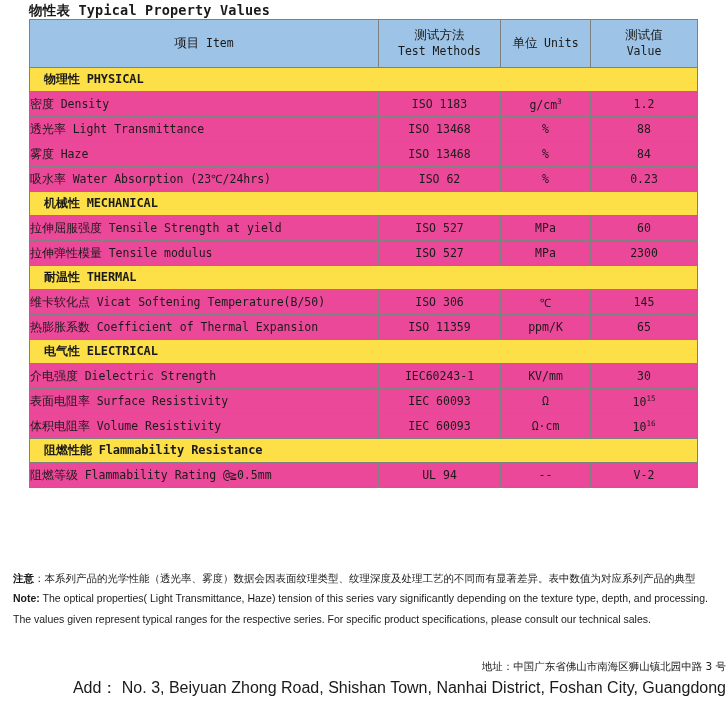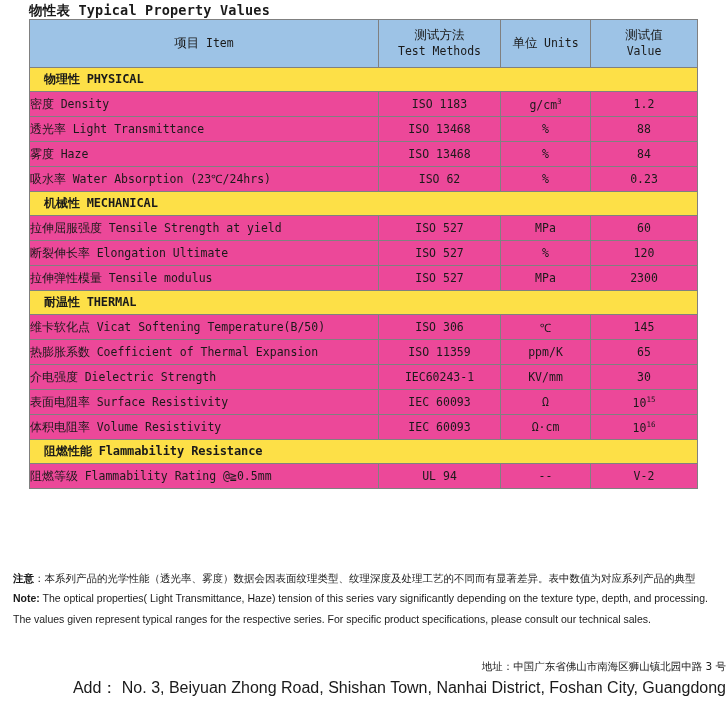--- a/index.html
+++ b/index.html
@@ -225,45 +225,42 @@
           <tr class="section">
             <td colspan="4"><span class="cn">机械性</span> <span class="en">MECHANICAL</span></td>
           </tr>
           <tr class="data">
             <td class="item"><span class="cn">拉伸屈服强度</span> <span class="en">Tensile Strength at yield</span></td>
             <td class="meth">ISO 527</td>
             <td class="unit"><span>MPa</span></td>
             <td class="val"><span>60</span></td>
           </tr>
           <tr class="data">
-            <td class="item"><span class="cn">断裂伸长率</span> <span class="en">Elongation Ultimate</span></td>
-            <td class="meth">ISO 527</td>
-            <td class="unit"><span>%</span></td>
-            <td class="val"><span>120</span></td>
-          </tr>
-          <tr class="data">
             <td class="item"><span class="cn">拉伸弹性模量</span> <span class="en">Tensile modulus</span></td>
             <td class="meth">ISO 527</td>
             <td class="unit"><span>MPa</span></td>
             <td class="val"><span>2300</span></td>
           </tr>
           <tr class="section">
             <td colspan="4"><span class="cn">耐温性</span> <span class="en">THERMAL</span></td>
           </tr>
           <tr class="data">
             <td class="item"><span class="cn">维卡软化点</span> <span class="en">Vicat Softening Temperature(B/50)</span></td>
             <td class="meth">ISO 306</td>
             <td class="unit"><span>℃</span></td>
             <td class="val"><span>145</span></td>
           </tr>
           <tr class="data">
             <td class="item"><span class="cn">热膨胀系数</span> <span class="en">Coefficient of Thermal Expansion</span></td>
             <td class="meth">ISO 11359</td>
             <td class="unit"><span>ppm/K</span></td>
             <td class="val"><span>65</span></td>
+          </tr>
+          <tr class="section">
+            <td colspan="4"><span class="cn">电气性</span> <span class="en">ELECTRICAL</span></td>
           </tr>
           <tr class="data">
             <td class="item"><span class="cn">介电强度</span> <span class="en">Dielectric Strength</span></td>
             <td class="meth">IEC60243-1</td>
             <td class="unit"><span>KV/mm</span></td>
             <td class="val"><span>30</span></td>
           </tr>
           <tr class="data">
             <td class="item"><span class="cn">表面电阻率</span> <span class="en">Surface Resistivity</span></td>
             <td class="meth">IEC 60093</td>

